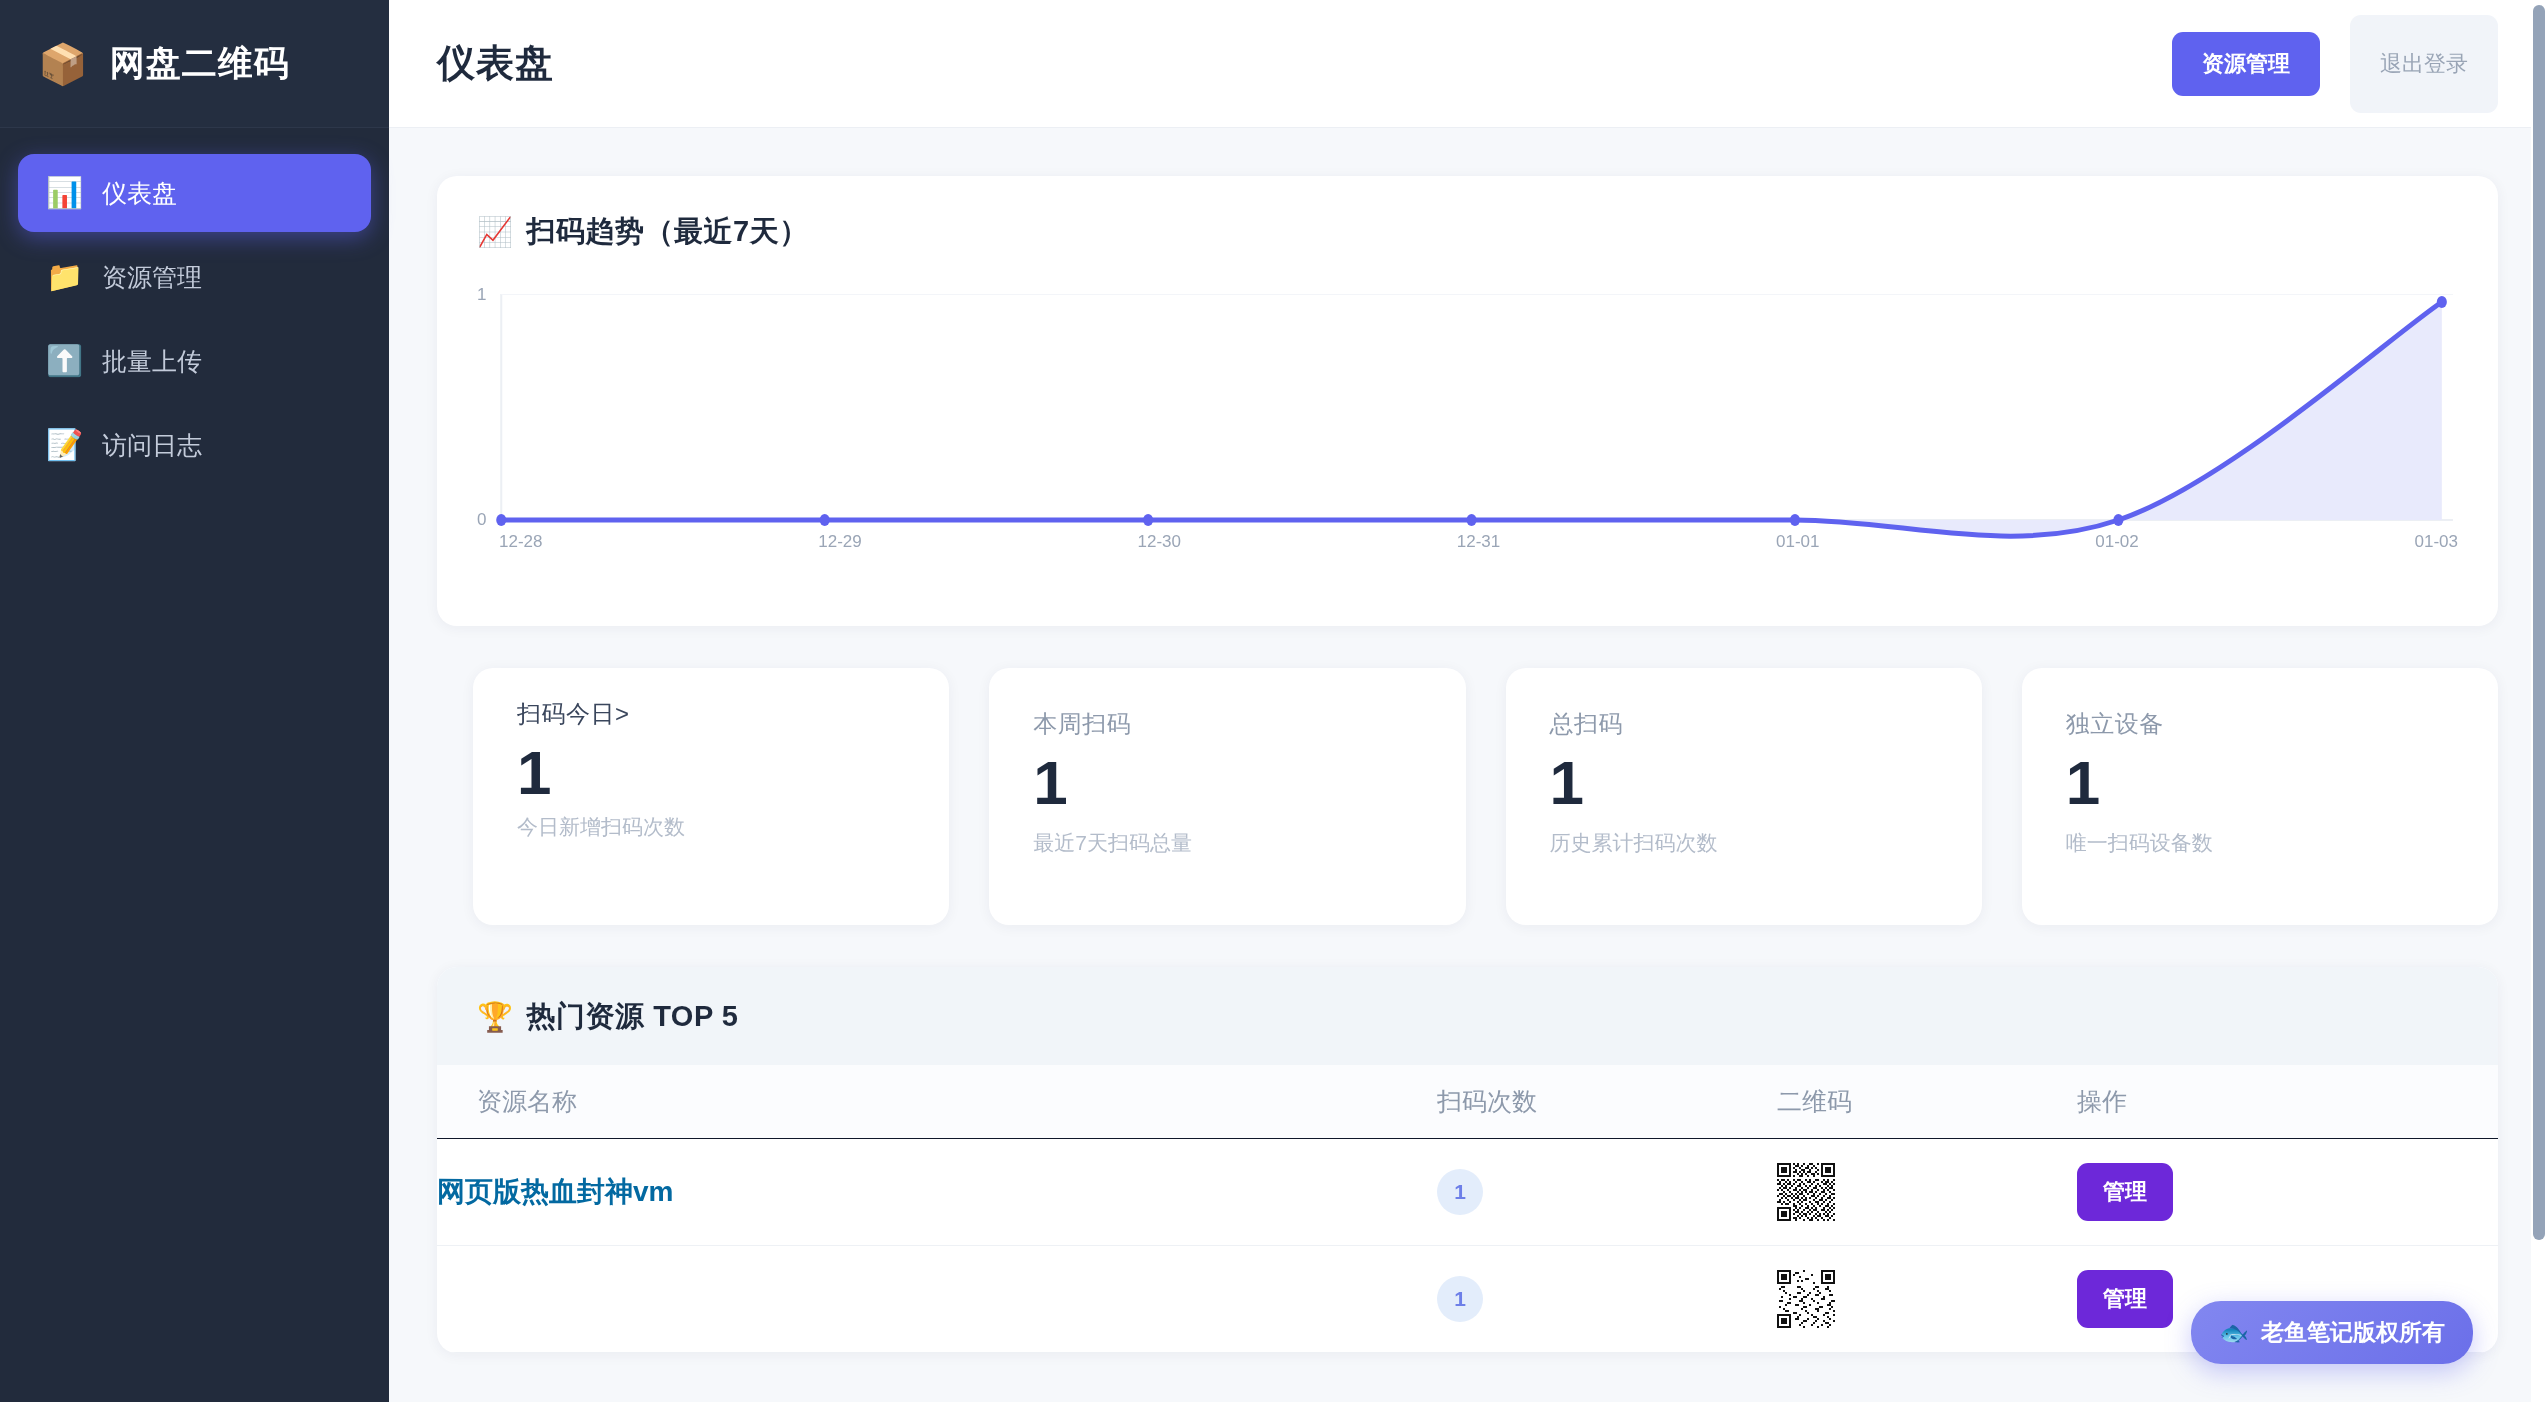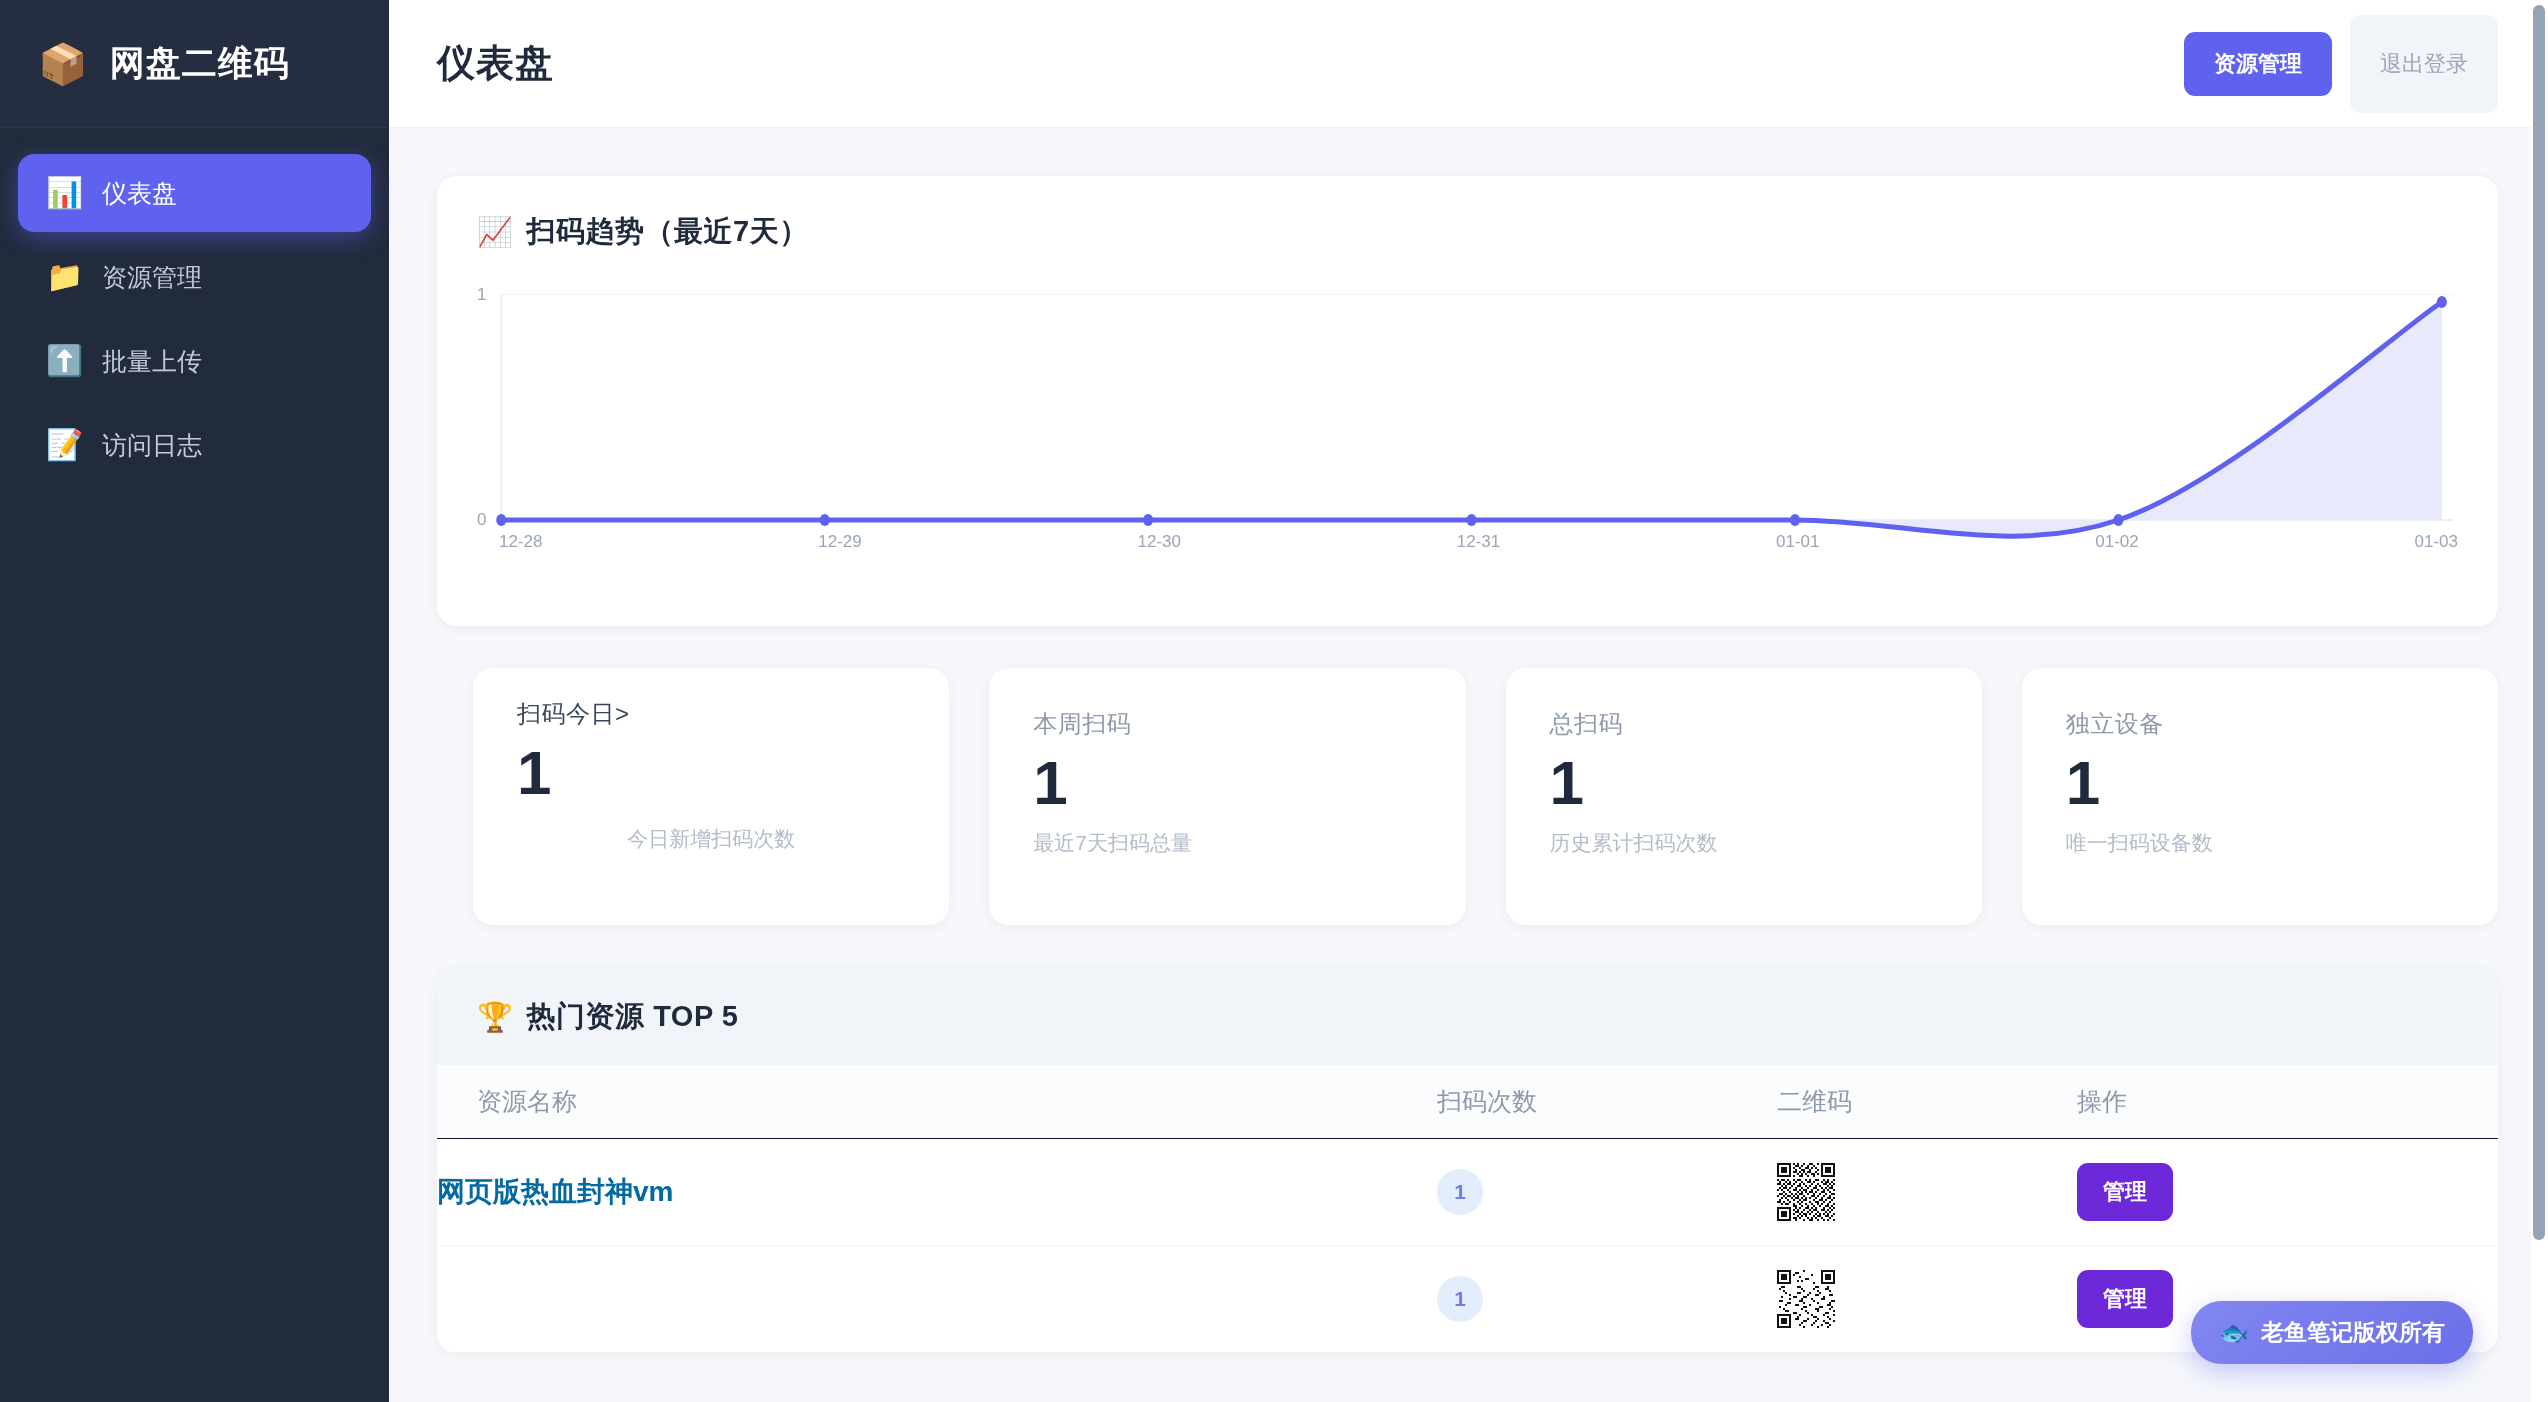--- a/index.html
+++ b/index.html
@@ -68,20 +68,21 @@
     font-size: 22px; font-weight: 600;
     padding: 17px 30px; cursor: pointer;
     font-family: inherit;
   }
   .btn-ghost {
     background: #f1f4f9; color: #9aa5b6;
     border: none; border-radius: 11px;
     font-size: 22px; font-weight: 500;
     padding: 34px 30px; cursor: pointer;
     font-family: inherit;
+    margin-left: 12px;
   }
 
   .content {
     flex: 1 1 auto;
     padding: 48px 50px 0 48px;
     overflow: hidden;
   }
 
   
   .card {
@@ -120,21 +121,21 @@
     box-shadow: 0 2px 14px rgba(28,42,77,0.055);
     height: 257px;
     padding: 40px 44px 0 44px;
     display: flex; flex-direction: column;
   }
   .stat-label { font-size: 24px; color: #8d99ab; letter-spacing: .5px; }
   .stat-label.strong { color: #3a465c; }
   .stat-value { font-size: 62px; font-weight: 700; color: #1f2a3d; line-height: 1.05; margin-top: 10px; }
   .stat-desc { font-size: 21px; color: #b3bcca; margin-top: 14px; }
   .stat.first { padding-top: 30px; }
-  .stat.first .stat-desc { margin-top: 20px; text-align: center; }
+  .stat.first .stat-desc { margin-top: 8px; }
 
   
   .top5 {
     margin-top: 42px;
     background: #ffffff;
     border-radius: 20px;
     box-shadow: 0 2px 14px rgba(28,42,77,0.055);
     overflow: hidden;
   }
   .top5-head {

